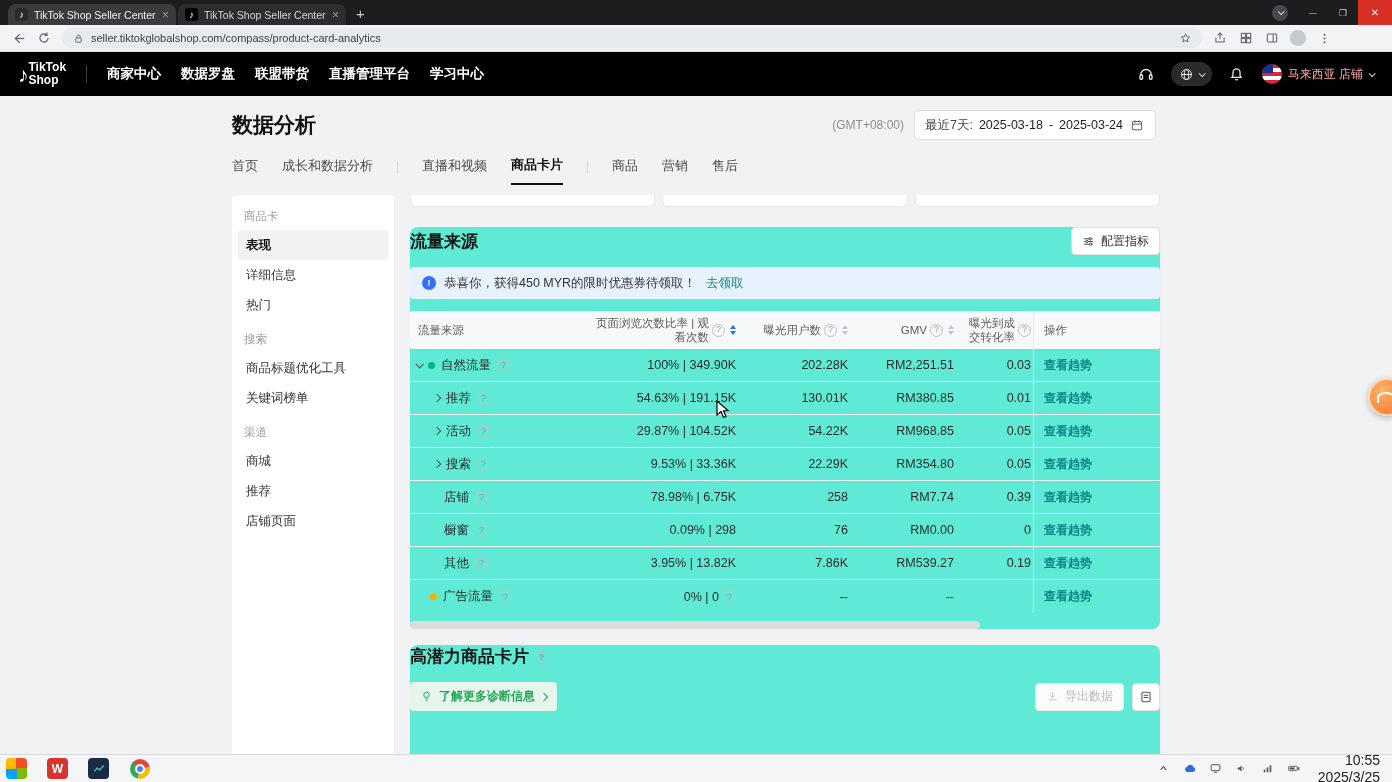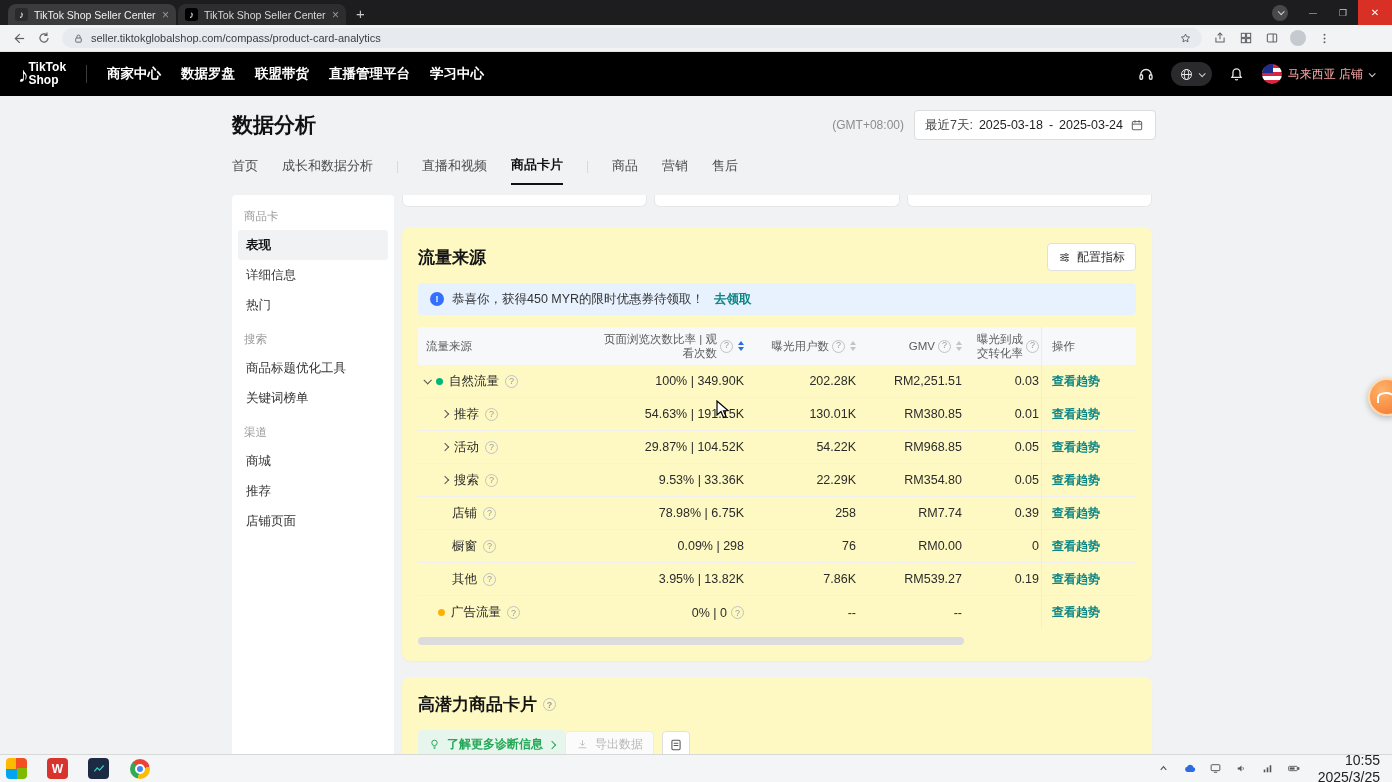--- a/index.html
+++ b/index.html
@@ -71,59 +71,59 @@
   .page-title{font-size:21px;font-weight:bold;color:#111}
   .head-right{display:flex;align-items:center;gap:10px}
   .gmt{font-size:12px;color:#8c8c8c}
   .date-pill{height:30px;background:#fff;border:1px solid #dcdcdc;border-radius:4px;display:flex;align-items:center;gap:6px;padding:0 10px;font-size:12.5px;color:#1f1f1f}
   .date-pill .rl{color:#444}
   .tabs{margin:16px 0 0 232px;display:flex;align-items:center;gap:24px}
   .tab{font-size:13px;color:#4b4b4b;padding-bottom:9px;white-space:nowrap}
   .tab.active{font-weight:bold;color:#111;border-bottom:2px solid #111}
   .tab-sep{width:1px;height:12px;background:#d9d9d9;margin-bottom:8px}
 
-  .body-row{display:flex;margin:10px 0 0 232px;gap:8px;align-items:flex-start;height:576px}
+  .body-row{display:flex;margin:10px 0 0 232px;gap:16px;align-items:flex-start;height:576px}
   .sidebar{width:162px;background:#fff;border-radius:4px;padding:10px 4px;height:100%;flex:0 0 auto}
   .sb-label{font-size:11.5px;color:#9b9b9b;margin:12px 6px 6px 8px}
   .sb-label:first-child{margin-top:4px}
   .sb-item{height:30px;display:flex;align-items:center;padding:0 8px;margin:0 2px;border-radius:3px;font-size:12.5px;color:#333;white-space:nowrap}
   .sb-item.active{background:#f1f2f4;color:#111;font-weight:600}
 
   .main-col{width:750px;flex:0 0 auto}
   .stubs{display:flex;gap:7px;margin-bottom:20px}
   .stub{height:12px;background:#fff;border:1px solid #e7e7e7;border-top:none;border-radius:0 0 6px 6px;flex:1}
 
-  .card{background:#fef9c3;border-radius:8px;padding:16px;box-shadow:0 1px 2px rgba(0,0,0,.03)}
+  .card{background:#5eead4;border-radius:8px;box-shadow:0 1px 2px rgba(0,0,0,.03)}
   .card-head{display:flex;justify-content:space-between;align-items:center}
   .card-title{font-size:17px;font-weight:bold;color:#141414;display:flex;align-items:center;gap:6px}
   .cfg-btn{display:flex;align-items:center;gap:6px;border:1px solid #e0e0e0;border-radius:4px;height:28px;padding:0 10px;font-size:12px;color:#333;background:#fff}
 
   .banner{height:32px;background:#e8f2fe;border-radius:4px;display:flex;align-items:center;gap:8px;padding:0 12px;font-size:12.5px;color:#333;margin:12px 0}
   .info-ic{width:14px;height:14px;border-radius:50%;background:#3370ff;color:#fff;font-size:9px;font-weight:bold;display:flex;align-items:center;justify-content:center;flex:0 0 auto}
   .info-ic::after{content:"!"}
-  .banner a{color:#0c8585;text-decoration:none;font-weight:700;margin-left:2px}
+  .banner a{color:#0c8585;text-decoration:none;font-weight:400;margin-left:2px}
 
   .t-grid{display:grid;grid-template-columns:150px 178px 112px 106px 77px 95px}
   .thead{background:#f7f8fa;min-height:38px;font-size:11.5px;color:#5c5c5c;border-radius:2px;align-items:center}
   .th{display:flex;justify-content:flex-end;align-items:center;gap:3px;padding:3px 2px;text-align:right;line-height:1.25}
   .th.first{justify-content:flex-start;padding-left:8px}
   .th .th-text{max-width:118px}
   .trow{min-height:33px;border-bottom:1px solid #f0f0f0;font-size:12.5px;color:#2b2b2b;align-items:center}
   .cell{display:flex;align-items:center;height:100%}
   .cell.name{gap:6px;padding-left:6px}
   .cell.name.sub{padding-left:24px}
   .cell.name.plain{padding-left:34px}
   .cell.num{justify-content:flex-end;padding-right:2px;gap:4px}
   .cell.action,.th.action{border-left:1px solid #ececec;padding-left:10px;justify-content:flex-start;align-self:stretch;display:flex;align-items:center}
   .cell.action a{color:#0c8585;text-decoration:none;font-size:12px;font-weight:600}
   .hscroll{height:8px;margin-top:8px;position:relative}
   .hscroll .thumb{position:absolute;left:0;top:0;width:76%;height:8px;background:#dcdcdc;border-radius:4px}
 
   .card.potential{margin-top:16px;height:180px;overflow:hidden}
-  .pot-actions{display:flex;align-items:center;margin-top:14px}
+  .pot-actions{display:flex;justify-content:space-between;align-items:center;margin-top:14px}
   .diag{display:inline-flex;align-items:center;gap:6px;background:#e7f6ec;color:#23a757;font-size:12px;padding:6px 10px;border-radius:4px;font-weight:600}
   .pot-right{display:flex;align-items:center;gap:8px}
   .export{display:flex;align-items:center;gap:6px;border:1px solid #ececec;background:#fbfbfb;color:#b8b8b8;font-size:12px;height:28px;padding:0 10px;border-radius:4px}
   .sq-btn{width:28px;height:28px;border:1px solid #e0e0e0;border-radius:4px;background:#fff;display:flex;align-items:center;justify-content:center;color:#555}
 
   
   .float-widget{position:absolute;right:-14px;top:282px;width:38px;height:38px;border-radius:50%;background:radial-gradient(circle at 35% 30%,#ffb36b,#f2742a);border:2px solid #ffd9ad;box-shadow:0 2px 6px rgba(0,0,0,.25)}
   .float-widget::after{content:"";position:absolute;left:7px;top:12px;width:14px;height:9px;border:2px solid #fff;border-radius:50% 50% 0 0;border-bottom:none}
   .cursor{position:absolute;left:716px;top:304px;z-index:50}
 

